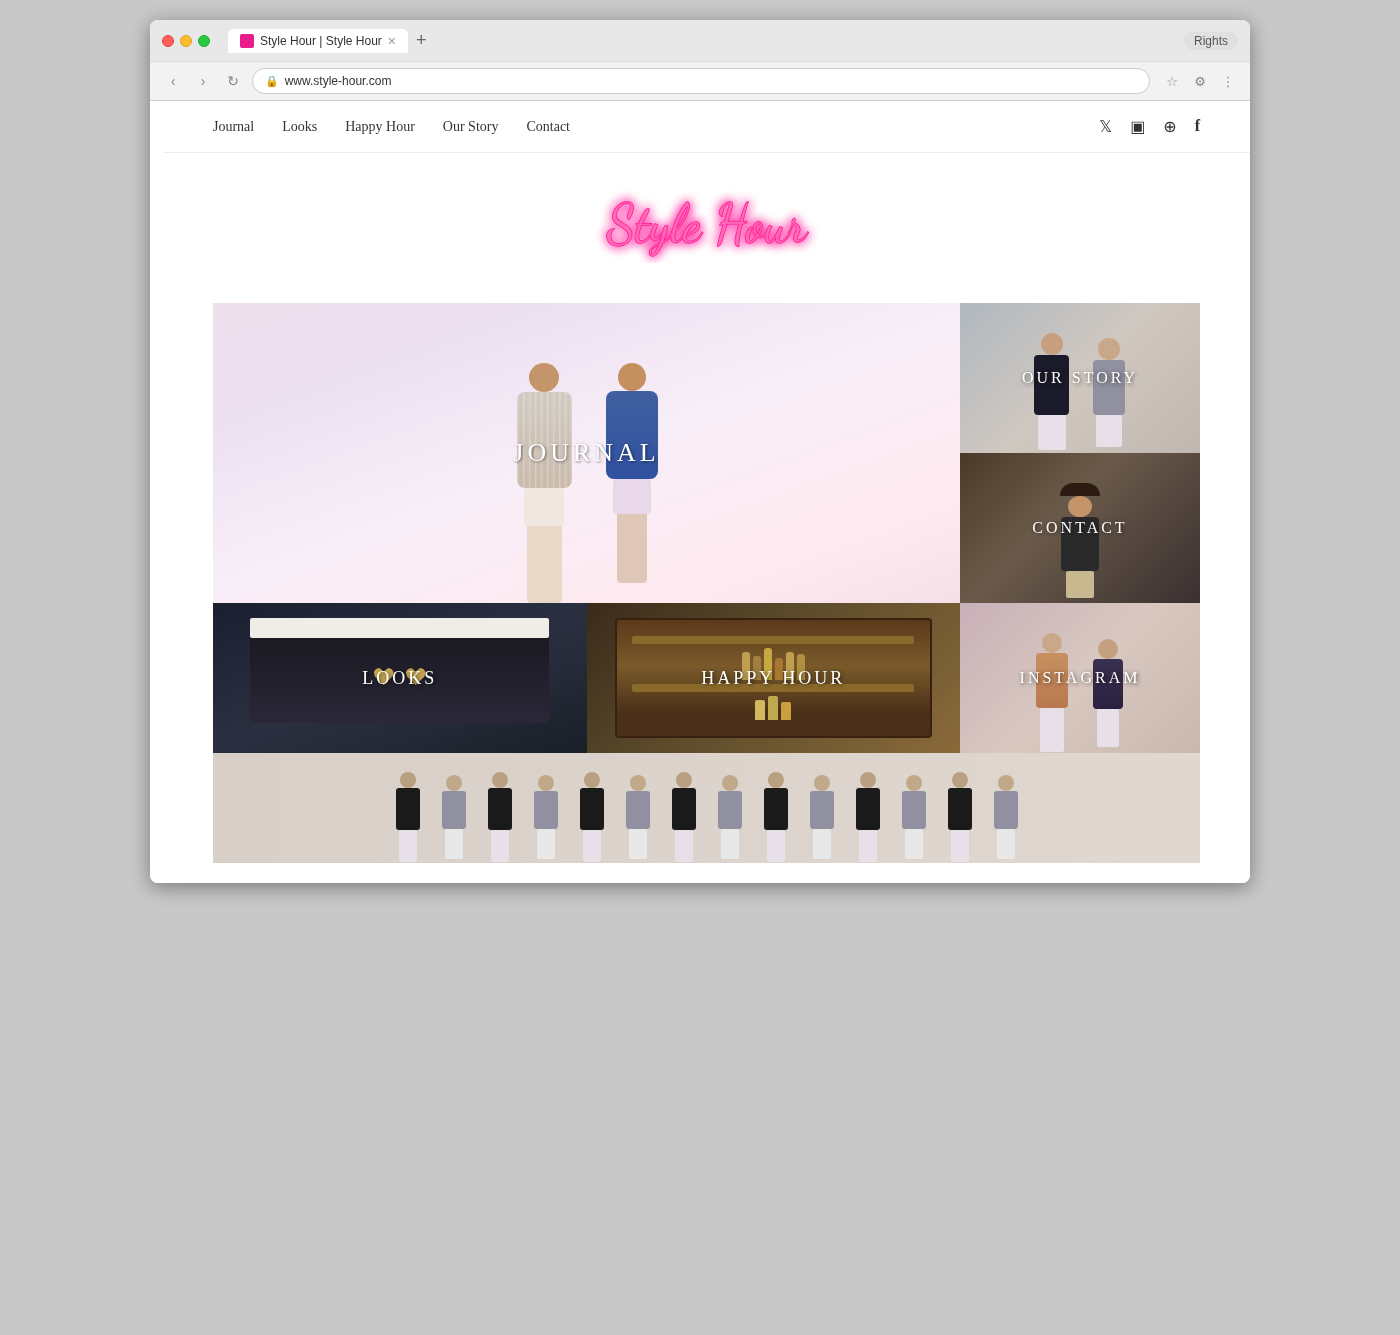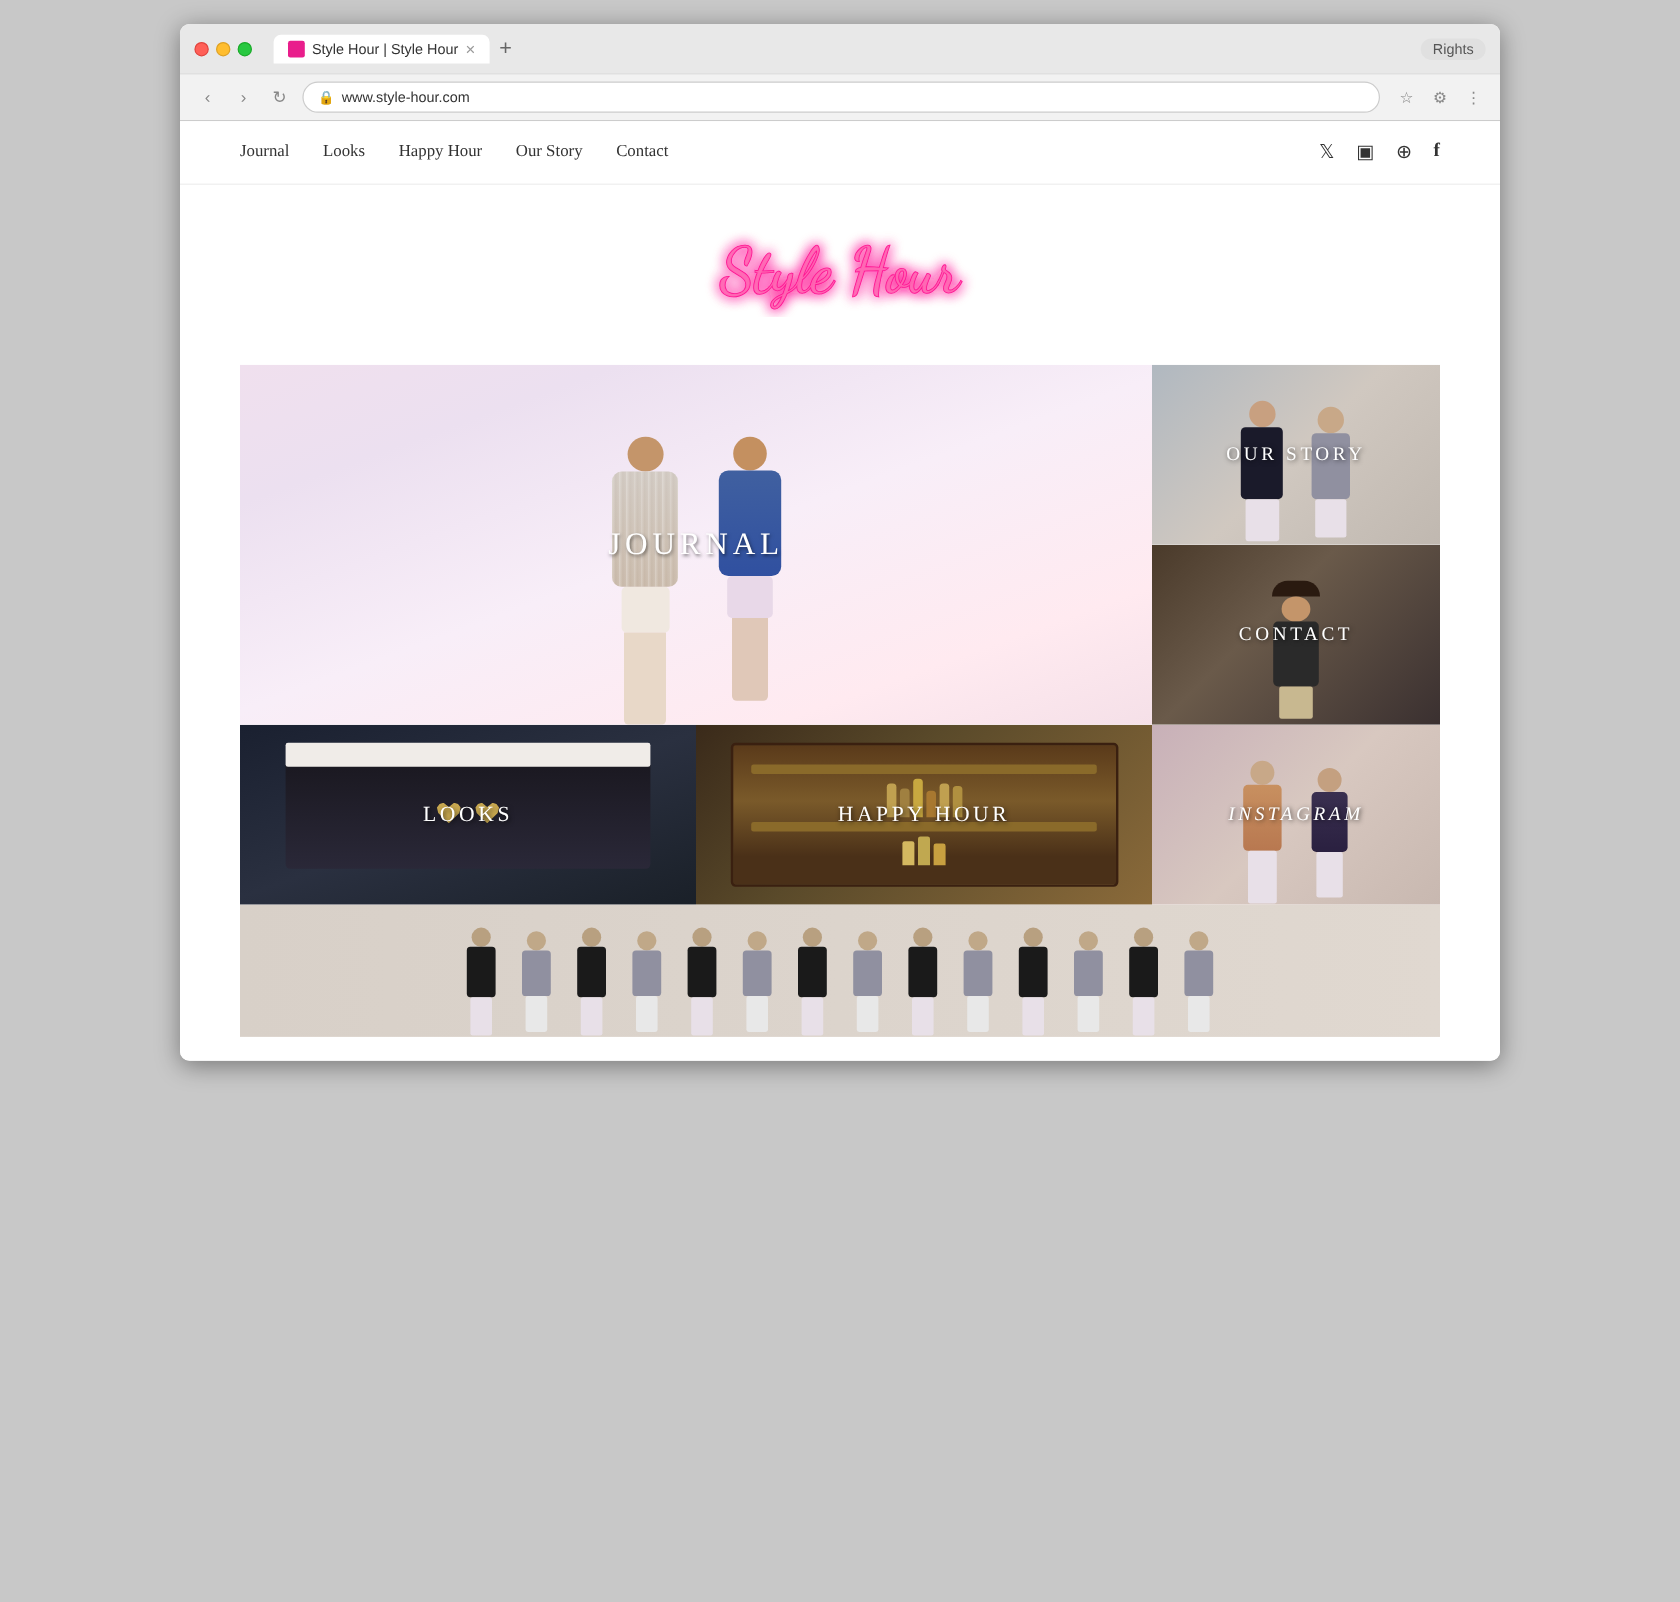--- a/index.html
+++ b/index.html
@@ -150,20 +150,21 @@
       background: #e0e0e0;
       border-radius: 10px;
       padding: 2px 10px;
       font-size: 12px;
       color: #555;
     }
 
     
     .website {
       background: white;
+      padding-left: 13px;
     }
 
     
     .site-nav {
       display: flex;
       align-items: center;
       padding: 16px 50px;
       border-bottom: 1px solid #eee;
     }
 
@@ -548,21 +549,21 @@
                 <div style="width:32px;height:55px;background:linear-gradient(180deg,#c89060 0%,#b87850 100%);border-radius:4px;"></div>
                 <div style="width:24px;height:44px;background:#e8e0e8;border-radius:2px;"></div>
               </div>
               <div style="width:52px;height:108px;display:flex;flex-direction:column;align-items:center;margin-bottom:6px;">
                 <div style="width:20px;height:20px;border-radius:50%;background:#c4a080;"></div>
                 <div style="width:30px;height:50px;background:linear-gradient(180deg,#3a3050 0%,#2a2040 100%);border-radius:4px;"></div>
                 <div style="width:22px;height:38px;background:#e8e0e8;border-radius:2px;"></div>
               </div>
             </div>
           </div>
-          <div class="grid-cell-label" style="bottom:50%;transform:translate(-50%,50%);font-size:16px;letter-spacing:3px;text-shadow:1px 1px 4px rgba(0,0,0,0.7);font-style:italic;">INSTAGRAM</div>
+          <div class="grid-cell-label" style="bottom:50%;transform:translate(-50%,50%);font-size:16px;letter-spacing:3px;text-shadow:1px 1px 4px rgba(0,0,0,0.7);">INSTAGRAM</div>
         </div>
       </div>
 
       <div class="grid-cell cell-strip">
         <div class="photo-strip" style="width:100%;height:110px;background:linear-gradient(90deg,#d8d0c8 0%,#e0d8d0 100%);display:flex;align-items:flex-end;justify-content:space-around;overflow:hidden;padding:0 5px;">
 
           <div style="display:flex;gap:2px;align-items:flex-end;height:100px;">
 
             <div style="width:44px;height:95px;display:flex;flex-direction:column;align-items:center;">
                 <div style="width:16px;height:16px;border-radius:50%;background:#b8a080;margin-top:4px;"></div>

